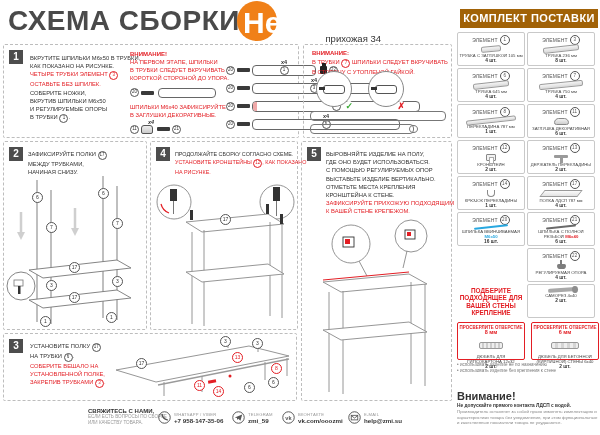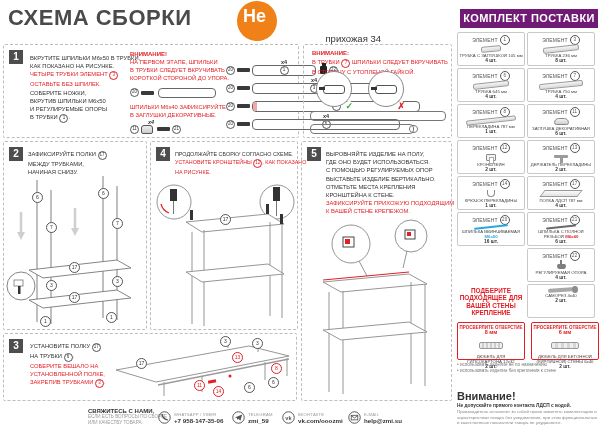--- a/index.html
+++ b/index.html
@@ -1,23 +1,23 @@
 <!DOCTYPE html>
 <html><head>
 <meta charset="utf-8">
 <style>
   html,body{margin:0;padding:0}
   body{width:600px;height:435px;position:relative;background:#fff;color:#333;
        font-family:"Liberation Sans",sans-serif;overflow:hidden}
 
   
-  #title{position:absolute;left:8px;top:5px;font-size:22px;font-weight:bold;color:#4a4a4a;letter-spacing:.5px}
+  #title{position:absolute;left:8px;top:5px;font-size:28px;font-weight:bold;color:#4a4a4a;letter-spacing:.5px}
   #brand{position:absolute;left:237px;top:1px;width:150px;height:42px}
   #brand-circle{position:absolute;left:0;top:0;width:40px;height:40px;border-radius:50%;background:#f08018}
-  #brand-ne{position:absolute;left:6px;top:5px;font-size:18px;font-weight:bold;color:#fff}
+  #brand-ne{position:absolute;left:6px;top:5px;font-size:30px;font-weight:bold;color:#fff}
   #brand-shkaf{position:absolute;left:42px;top:5px;font-size:26px;font-weight:bold;color:#141414}
   #brand-sub{position:absolute;right:6px;top:32px;font-size:9.5px;color:#333}
 
   
   .box{position:absolute;border:1px dashed #bdbdbd;border-radius:2px;box-sizing:border-box}
   #box-s1{left:3px;top:44px;width:296px;height:94px}
   #box-warn{left:303px;top:44px;width:149px;height:94px}
   #box-s2{left:3px;top:141px;width:144px;height:189px}
   #box-s4{left:150px;top:141px;width:148px;height:189px}
   #box-s5{left:301px;top:141px;width:151px;height:260px}
@@ -65,21 +65,21 @@
   .wcirc{width:34px;height:34px;border:1px solid #888;border-radius:50%;position:relative;background:#fff}
   .wc-tube{position:absolute;left:6px;top:13px;width:20px;height:7px;border:1px solid #555;border-radius:3px}
   .wc-stud{position:absolute;left:2px;top:15px;width:6px;height:3px;background:#333}
   .wbadge{position:absolute;bottom:-5px;right:-2px;font-size:9px;font-weight:bold;background:#fff;border-radius:50%}
   .wbadge.ok{color:#3aa935}.wbadge.no{color:#e31e24}
   .wtube1{position:absolute;left:6px;top:66px;width:134px;height:8px;border:1px solid #777;border-radius:4px}
   .wtube2{position:absolute;left:6px;top:79px;width:102px;height:8px;border:1px solid #777;border-radius:4px}
   .wtube2:after{content:"";position:absolute;right:-5px;top:0;width:7px;height:6px;border:1px solid #777;border-radius:50%}
 
   
-  #kit-bar{position:absolute;left:460px;top:9px;width:138px;height:19px;background:#701a75;color:#fff;
+  #kit-bar{position:absolute;left:460px;top:9px;width:138px;height:19px;background:#a16207;color:#fff;
            font-size:11px;font-weight:bold;text-align:center;line-height:19px;letter-spacing:.4px}
   #kit-grid{position:absolute;left:457px;top:32px;width:143px;display:flex;flex-wrap:wrap;gap:2px}
   .kcard{width:68px;height:34px;border:1px solid #c9c9c9;border-radius:2px;box-sizing:border-box;
          display:flex;flex-direction:column;align-items:center;justify-content:flex-start;padding:2px 1px 1px;text-align:center;background:#fff}
   .kcard.blank{border:none;background:none}
   .kcard.note{border:none;color:#e31e24;font-weight:bold;font-size:6.4px;line-height:7.4px;justify-content:center}
   .khead{font-size:5px;color:#555;display:flex;align-items:center;gap:2px;letter-spacing:.2px}
   .cnb{display:inline-block;width:8px;height:8px;line-height:7.5px;border:1px solid #555;border-radius:50%;
        font-size:4.5px;text-align:center;background:#fff;font-weight:normal}
   .kicon{margin:1px 0}

